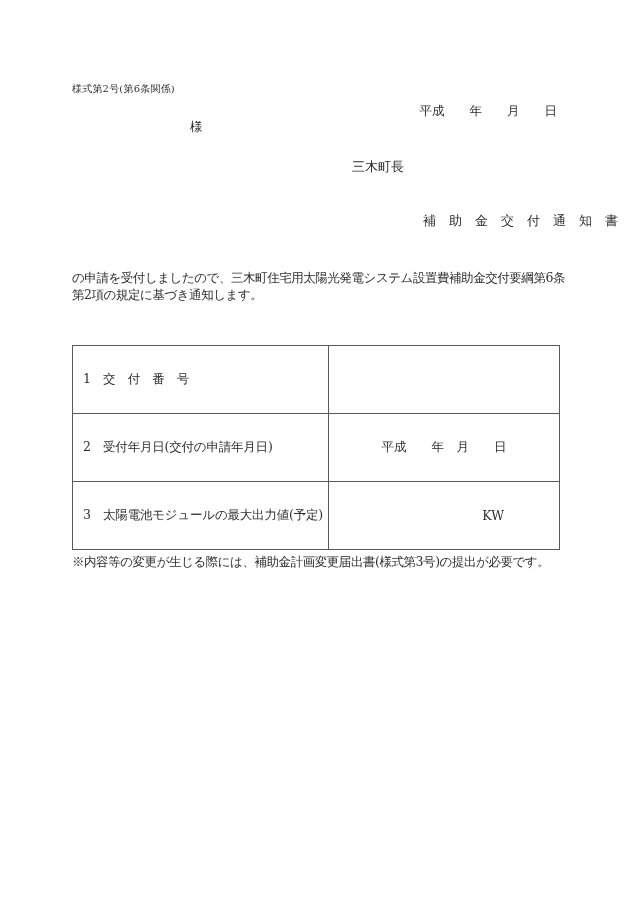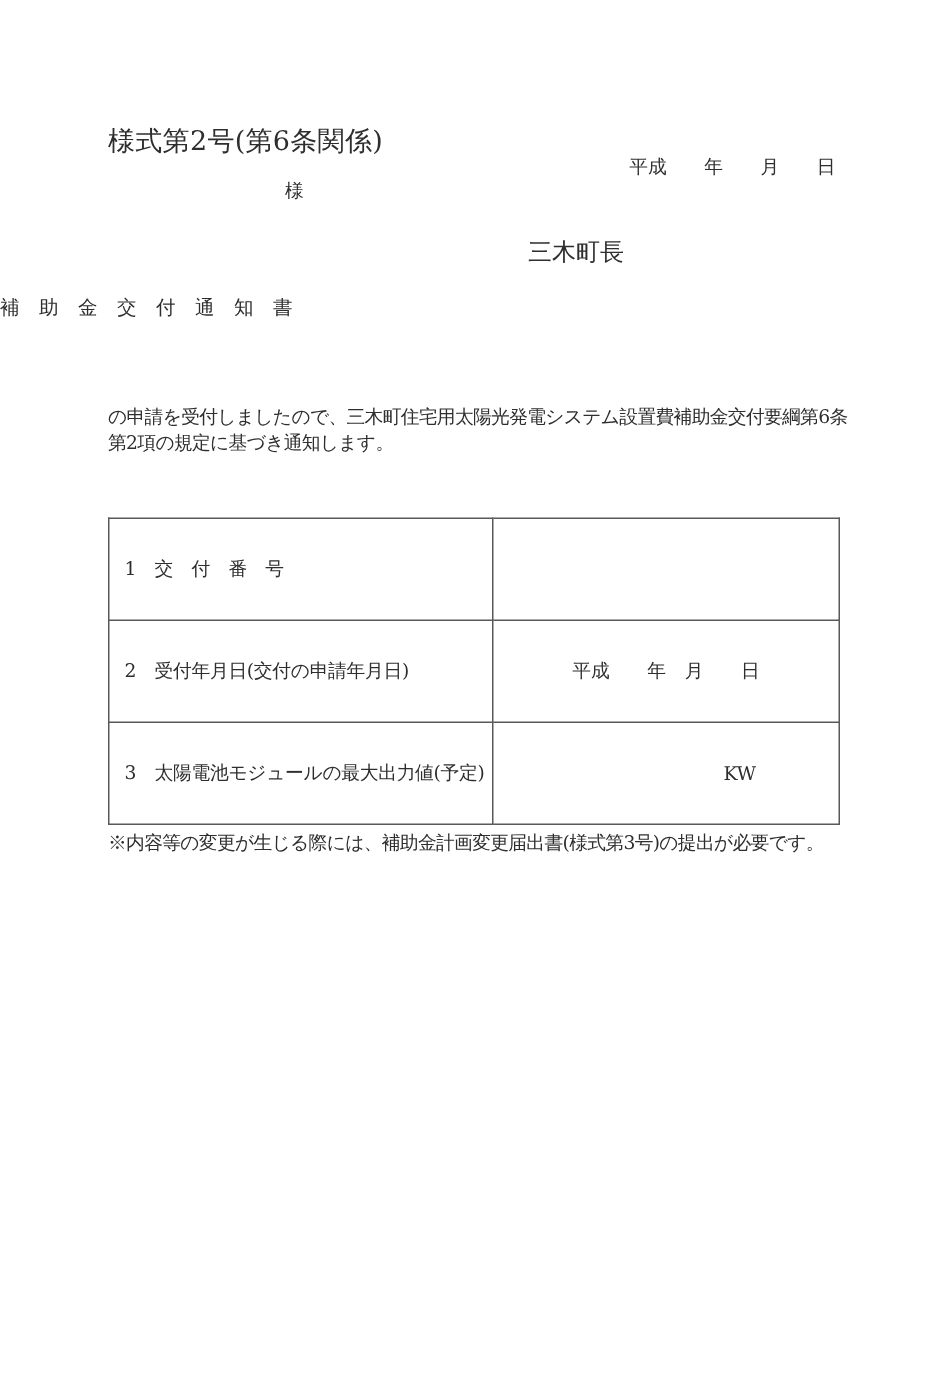--- a/index.html
+++ b/index.html
@@ -13,43 +13,43 @@
     width: 630px;
     height: 915px;
     background: #ffffff;
     overflow: hidden;
     font-size: 12.5px;
   }
   .abs { position: absolute; }
 
   .form-number {
     left: 72px; top: 82px;
-    font-size: 18px;
+    font-size: 10px;
     letter-spacing: 0.2px;
     white-space: pre;
   }
   .date-line {
     left: 72px; top: 103px;
     width: 485px;
     text-align: right;
     font-size: 12.5px;
     white-space: pre;
   }
   .addressee {
     left: 190px; top: 119px;
     font-size: 12.5px;
   }
   .issuer {
     left: 352px; top: 158px;
-    font-size: 16px;
+    font-size: 13px;
   }
   .doc-title {
-    left: 0; top: 196px;
+    left: 0; top: 212px;
     width: 618px;
-    text-align: left;
+    text-align: right;
     font-size: 13px;
     white-space: pre;
   }
   .body-text {
     left: 72px; top: 269px;
     width: 490px;
     font-size: 12.5px;
     line-height: 17.3px;
     letter-spacing: -0.45px;
   }

